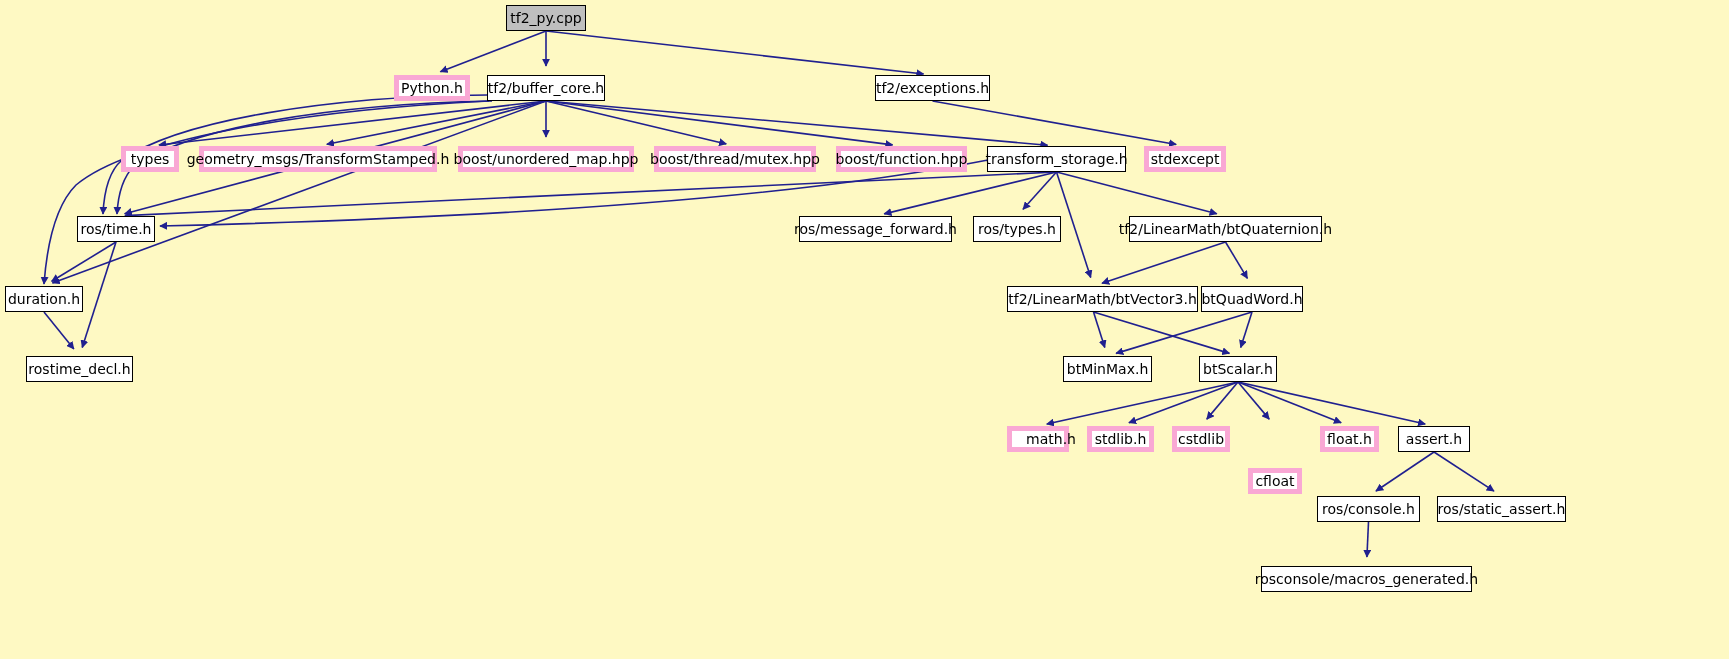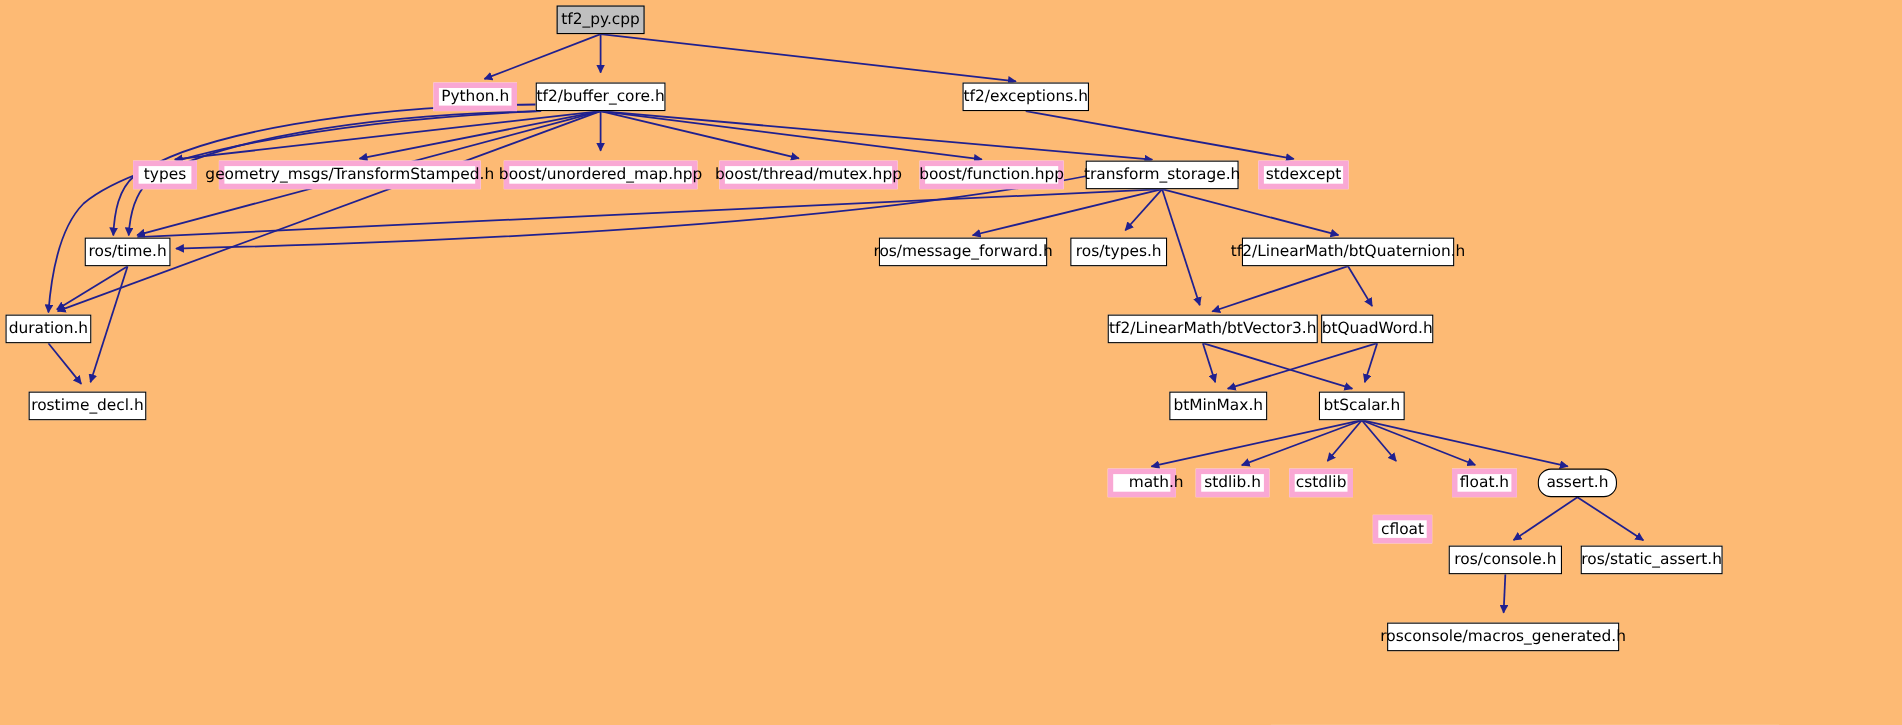--- a/index.html
+++ b/index.html
@@ -7,21 +7,21 @@
     padding: 0;
     background: #ffffff;
   }
   body {
     font-family: "DejaVu Sans", "Liberation Sans", sans-serif;
   }
   #graph {
     position: relative;
     width: 1729px;
     height: 659px;
-    background: #fdba74;
+    background: #fef9c3;
     overflow: hidden;
   }
   #edge-layer {
     position: absolute;
     left: 0;
     top: 0;
     width: 1729px;
     height: 659px;
     pointer-events: none;
   }
@@ -173,21 +173,21 @@
       </div>
       <div class="node " style="left: 1172px; top: 426px; width: 58px;">
         <span>cstdlib</span>
       </div>
       <div class="node " style="left: 1248px; top: 426px; width: 54px; margin-top: 42px;">
         <span>cfloat</span>
       </div>
       <div class="node " style="left: 1320px; top: 426px; width: 59px;">
         <span>float.h</span>
       </div>
-      <div class="node strong" style="left: 1398px; top: 426px; width: 72px; border-radius: 12px;">
+      <div class="node strong" style="left: 1398px; top: 426px; width: 72px;">
         <span>assert.h</span>
       </div>
       <div class="node strong" style="left: 1317px; top: 496px; width: 103px;">
         <span>ros/console.h</span>
       </div>
       <div class="node strong" style="left: 1437px; top: 496px; width: 129px;">
         <span>ros/static_assert.h</span>
       </div>
       <div class="node strong" style="left: 1261px; top: 566px; width: 211px;">
         <span>rosconsole/macros_generated.h</span>

